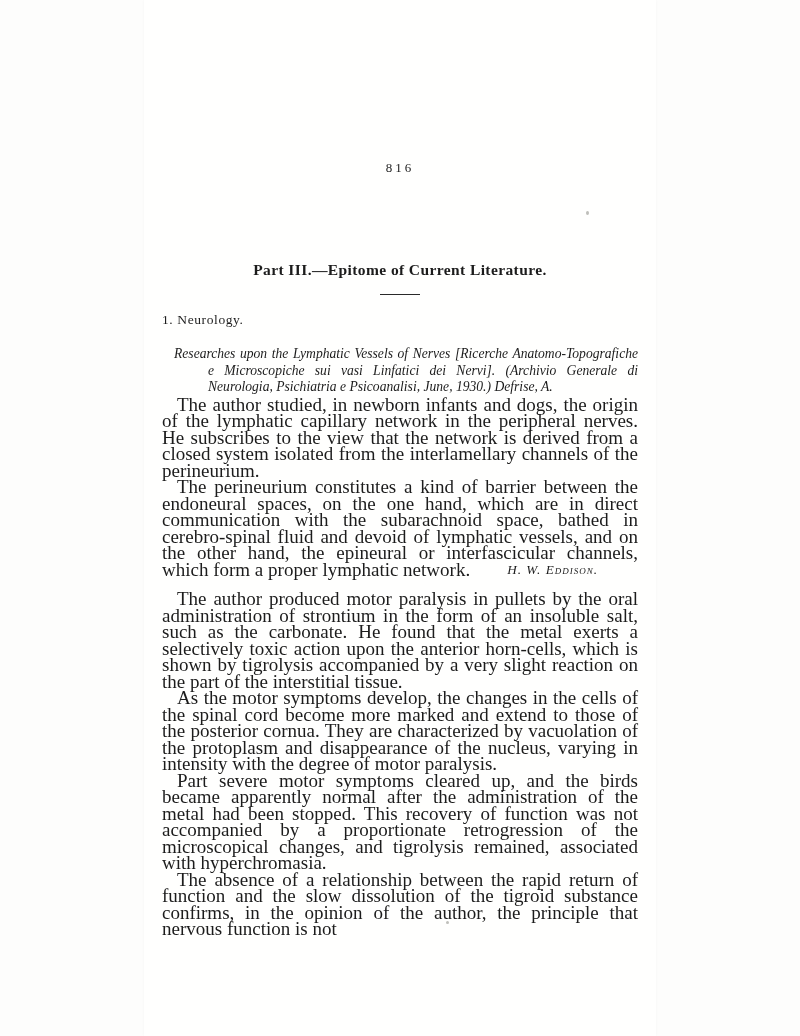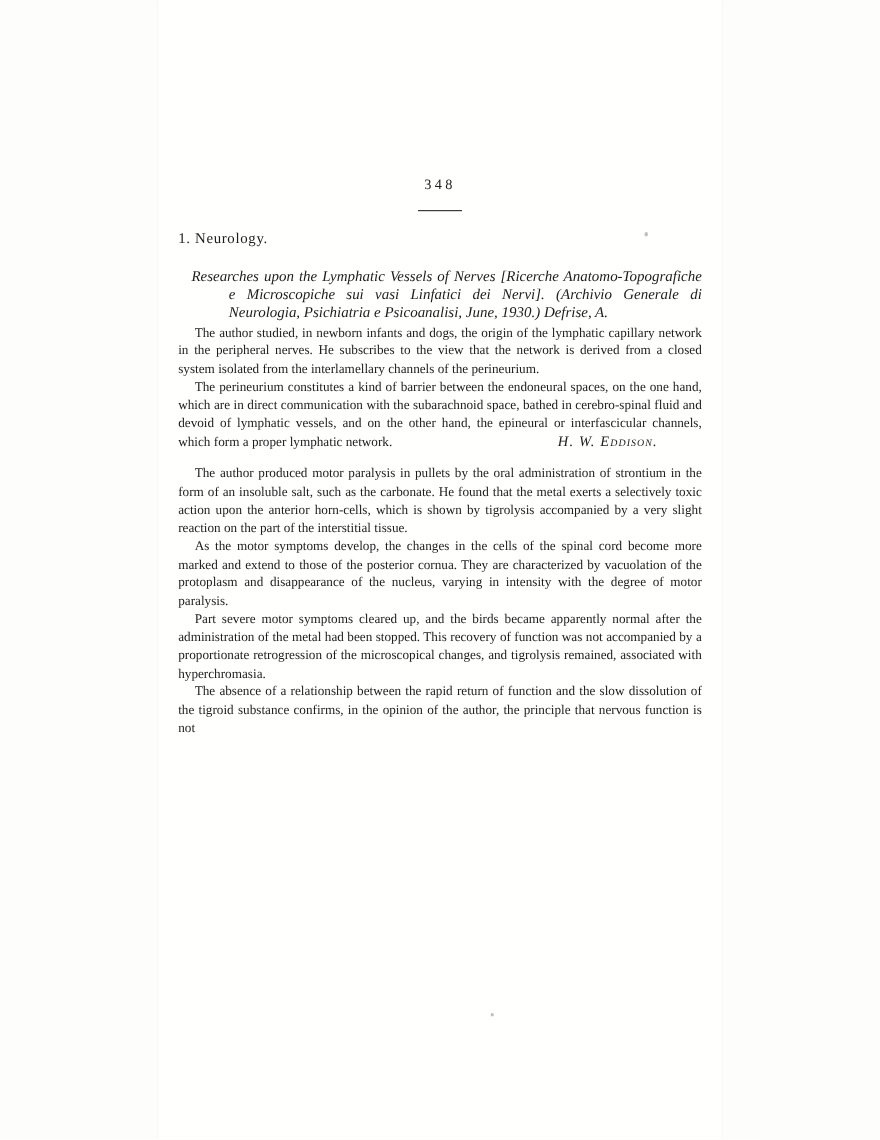--- a/index.html
+++ b/index.html
@@ -50,21 +50,21 @@
   .citation {
     font-style: italic;
     font-size: 13.6px;
     line-height: 16.5px;
     text-align: justify;
     padding-left: 46px;
     text-indent: -34px;
     margin-bottom: 1px;
   }
   .body-para {
-    font-size: 12px;
+    font-size: 19px;
     line-height: 16.5px;
     text-align: justify;
     text-indent: 15px;
   }
   .signature {
     text-align: right;
     padding-right: 40px;
     margin-top: -16.5px;
     font-size: 13.2px;
     line-height: 16.5px;
@@ -83,22 +83,23 @@
 </style>
 </head>
 <body>
 
 <div class="scan">
   <span class="speck speck-1"></span>
   <span class="speck speck-2"></span>
 
   <div class="content">
 
-    <div class="page-number">348</div>
+    <div class="page-number">816</div>
 
+    <h1 class="title">Part III.—Epitome of Current Literature.</h1>
 
     <hr class="rule">
 
     <h2 class="section-heading">1. Neurology.</h2>
 
     <article>
       <p class="citation">Researches upon the Lymphatic Vessels of Nerves [Ricerche Anatomo-Topografiche e Microscopiche sui vasi Linfatici dei Nervi]. (Archivio Generale di Neurologia, Psichiatria e Psicoanalisi, June, 1930.)  Defrise, A.</p>
       <p class="body-para">The author studied, in newborn infants and dogs, the origin of the lymphatic capillary network in the peripheral nerves.  He subscribes to the view that the network is derived from a closed system isolated from the interlamellary channels of the perineurium.</p>
       <p class="body-para">The perineurium constitutes a kind of barrier between the endoneural spaces, on the one hand, which are in direct communication with the subarachnoid space, bathed in cerebro-spinal fluid and devoid of lymphatic vessels, and on the other hand, the epineural or interfascicular channels, which form a proper lymphatic network.</p>
       <div class="signature">H. W. Eddison.</div>

